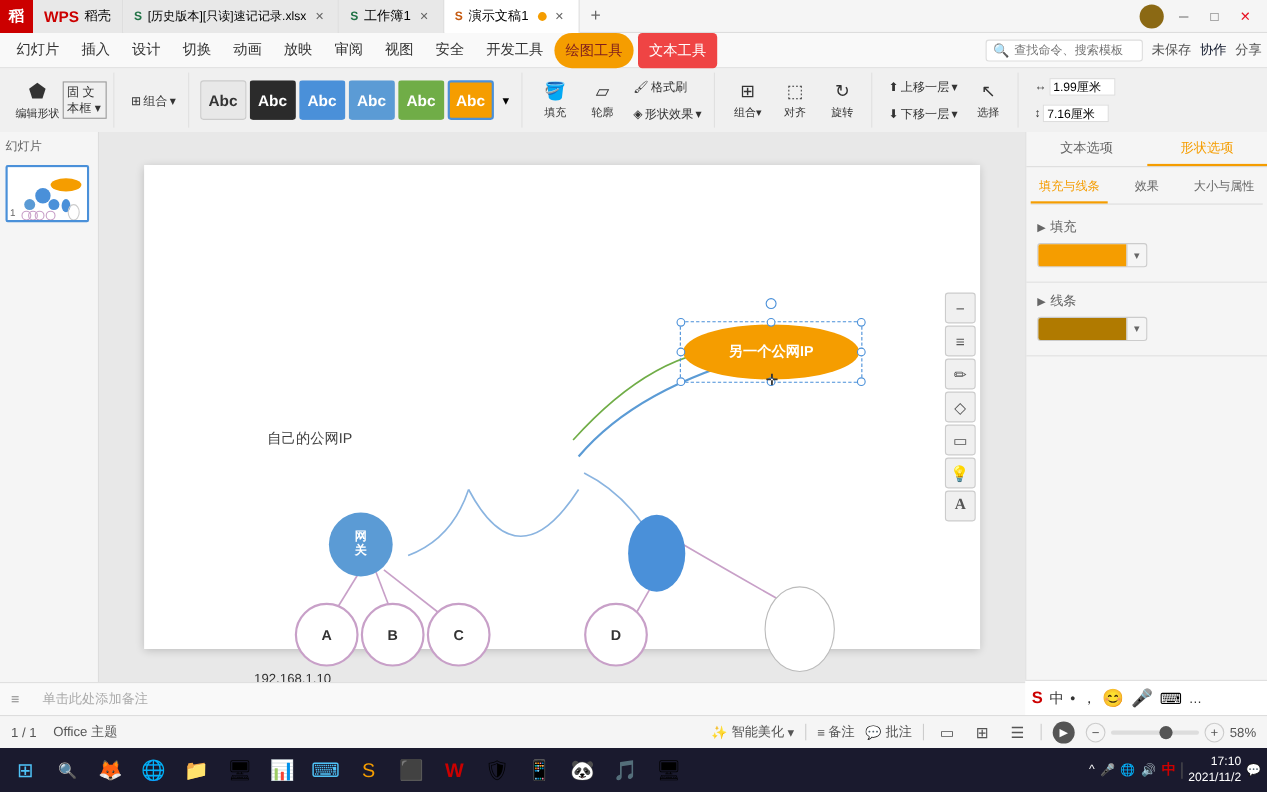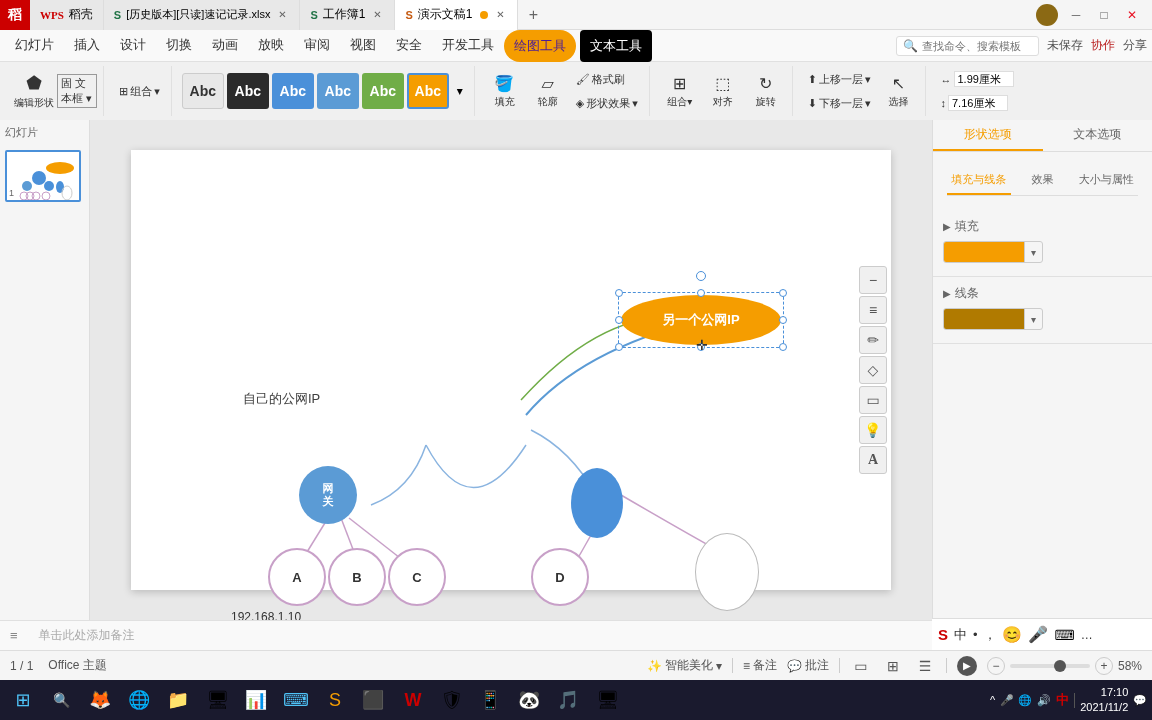--- a/index.html
+++ b/index.html
@@ -89,21 +89,21 @@
     
     .note-bar { height: 30px; background: #f9f9f9; border-top: 1px solid #e0e0e0; display: flex; align-items: center; padding: 0 10px; gap: 5px; font-size: 12px; color: #888; }
   </style>
 </head>
 <body>
 
 <div class="title-bar">
   <div class="title-logo">稻</div>
 
   <div class="tab">
-    <span style="color:#c00; font-weight:bold; font-size:11px;font-family:Liberation Serif, serif;">WPS</span>
+    <span style="color:#c00; font-weight:bold; font-size:14px;">WPS</span>
     <span>稻壳</span>
   </div>
   <div class="tab">
     <span style="color:#217346; font-weight:bold; font-size:11px;">S</span>
     <span style="font-size:11px;">[历史版本][只读]速记记录.xlsx</span>
     <span class="tab-close">✕</span>
   </div>
   <div class="tab">
     <span style="color:#217346; font-weight:bold; font-size:11px;">S</span>
     <span>工作簿1</span>
@@ -129,30 +129,30 @@
   <div class="ribbon-tab">幻灯片</div>
   <div class="ribbon-tab">插入</div>
   <div class="ribbon-tab">设计</div>
   <div class="ribbon-tab">切换</div>
   <div class="ribbon-tab">动画</div>
   <div class="ribbon-tab">放映</div>
   <div class="ribbon-tab">审阅</div>
   <div class="ribbon-tab">视图</div>
   <div class="ribbon-tab">安全</div>
   <div class="ribbon-tab">开发工具</div>
-  <div class="ribbon-tab" style="background:#f59d00; color:#4c1d95; border-radius:16px; padding:2px 10px; border-bottom:none;">绘图工具</div>
-  <div class="ribbon-tab" style="background:#000000; color:white; border-radius:4px; padding:14px 10px; border-bottom:none; margin-left:4px;">文本工具</div>
+  <div class="ribbon-tab" style="background:#f59d00; color:#7f1d1d; border-radius:16px; padding:2px 10px; border-bottom:none;">绘图工具</div>
+  <div class="ribbon-tab" style="background:#ef4444; color:white; border-radius:4px; padding:14px 10px; border-bottom:none; margin-left:4px;">文本工具</div>
 
   <div style="margin-left:auto; display:flex; align-items:center; gap:8px;">
     <div style="display:flex; align-items:center; border:1px solid #ddd; border-radius:3px; padding:2px 6px; gap:4px; background:white;">
       <span>🔍</span>
       <input type="text" style="border: none; outline: none; font-size: 11px; width: 110px;" placeholder="查找命令、搜索模板">
     </div>
     <span style="font-size:12px; color:#555;">未保存</span>
-    <span style="font-size:12px; color:#b91c1c;">协作</span>
+    <span style="font-size:12px; color:#0f172a;">协作</span>
     <span style="font-size:12px; color:#555;">分享</span>
   </div>
 </div>
 
 <div class="ribbon-body">
 
   <div class="ribbon-group">
     <div class="btn-large">
       <div style="font-size:18px;">⬟</div>
       <div style="font-size:10px;">编辑形状</div>
@@ -337,25 +337,25 @@
         <div class="float-btn">◇</div>
         <div class="float-btn">▭</div>
         <div class="float-btn">💡</div>
         <div class="float-btn" style="font-weight:bold; font-family:serif;">A</div>
       </div>
     </div>
   </div>
 
   <div class="right-panel">
     <div class="prop-tabs">
+      <div class="prop-tab">文本选项</div>
       <div class="prop-tab active">形状选项</div>
-      <div class="prop-tab">文本选项</div>
-    </div>
-
-    <div style="display:flex; border-bottom:1px solid #ddd; margin:14px;">
+    </div>
+
+    <div style="display:flex; border-bottom:1px solid #ddd; margin:4px;">
       <div style="flex:1; text-align:center; padding:6px 2px; font-size:11px; color:#f59d00; border-bottom:2px solid #f59d00; cursor:pointer;">填充与线条</div>
       <div style="flex:1; text-align:center; padding:6px 2px; font-size:11px; color:#666; cursor:pointer;">效果</div>
       <div style="flex:1; text-align:center; padding:6px 2px; font-size:11px; color:#666; cursor:pointer;">大小与属性</div>
     </div>
 
     <div class="prop-section">
       <div class="prop-section-title">
         <span style="font-size:10px;">▶</span>
         <span>填充</span>
       </div>

